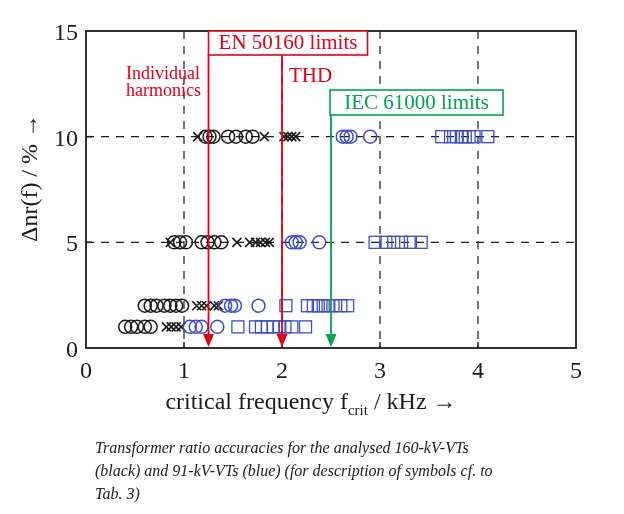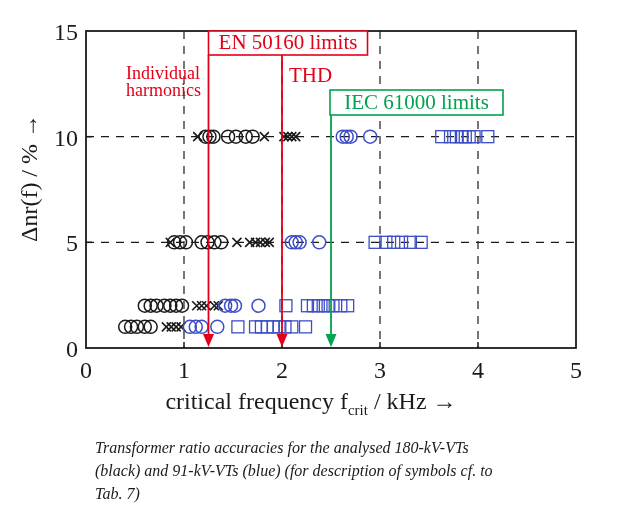--- a/index.html
+++ b/index.html
@@ -213,17 +213,17 @@
       <g>
         <text x="289" y="82" font-size="21" fill="#e30018" font-family="&quot;Liberation Serif&quot;, serif">THD</text>
       </g>
     </svg>
 
   <div class="ylabel">Δnr(f) / % →</div>
 
   <div class="xlabel"><span>critical frequency f</span><sub>crit</sub><span> / kHz →</span></div>
 
   <div class="caption">
-    <div>Transformer ratio accuracies for the analysed 180-kV-VTs</div>
+    <div>Transformer ratio accuracies for the analysed 160-kV-VTs</div>
     <div>(black) and 91-kV-VTs (blue) (for description of symbols cf. to</div>
-    <div>Tab. 7)</div>
+    <div>Tab. 3)</div>
   </div>
 </div>
 
 </body></html>

